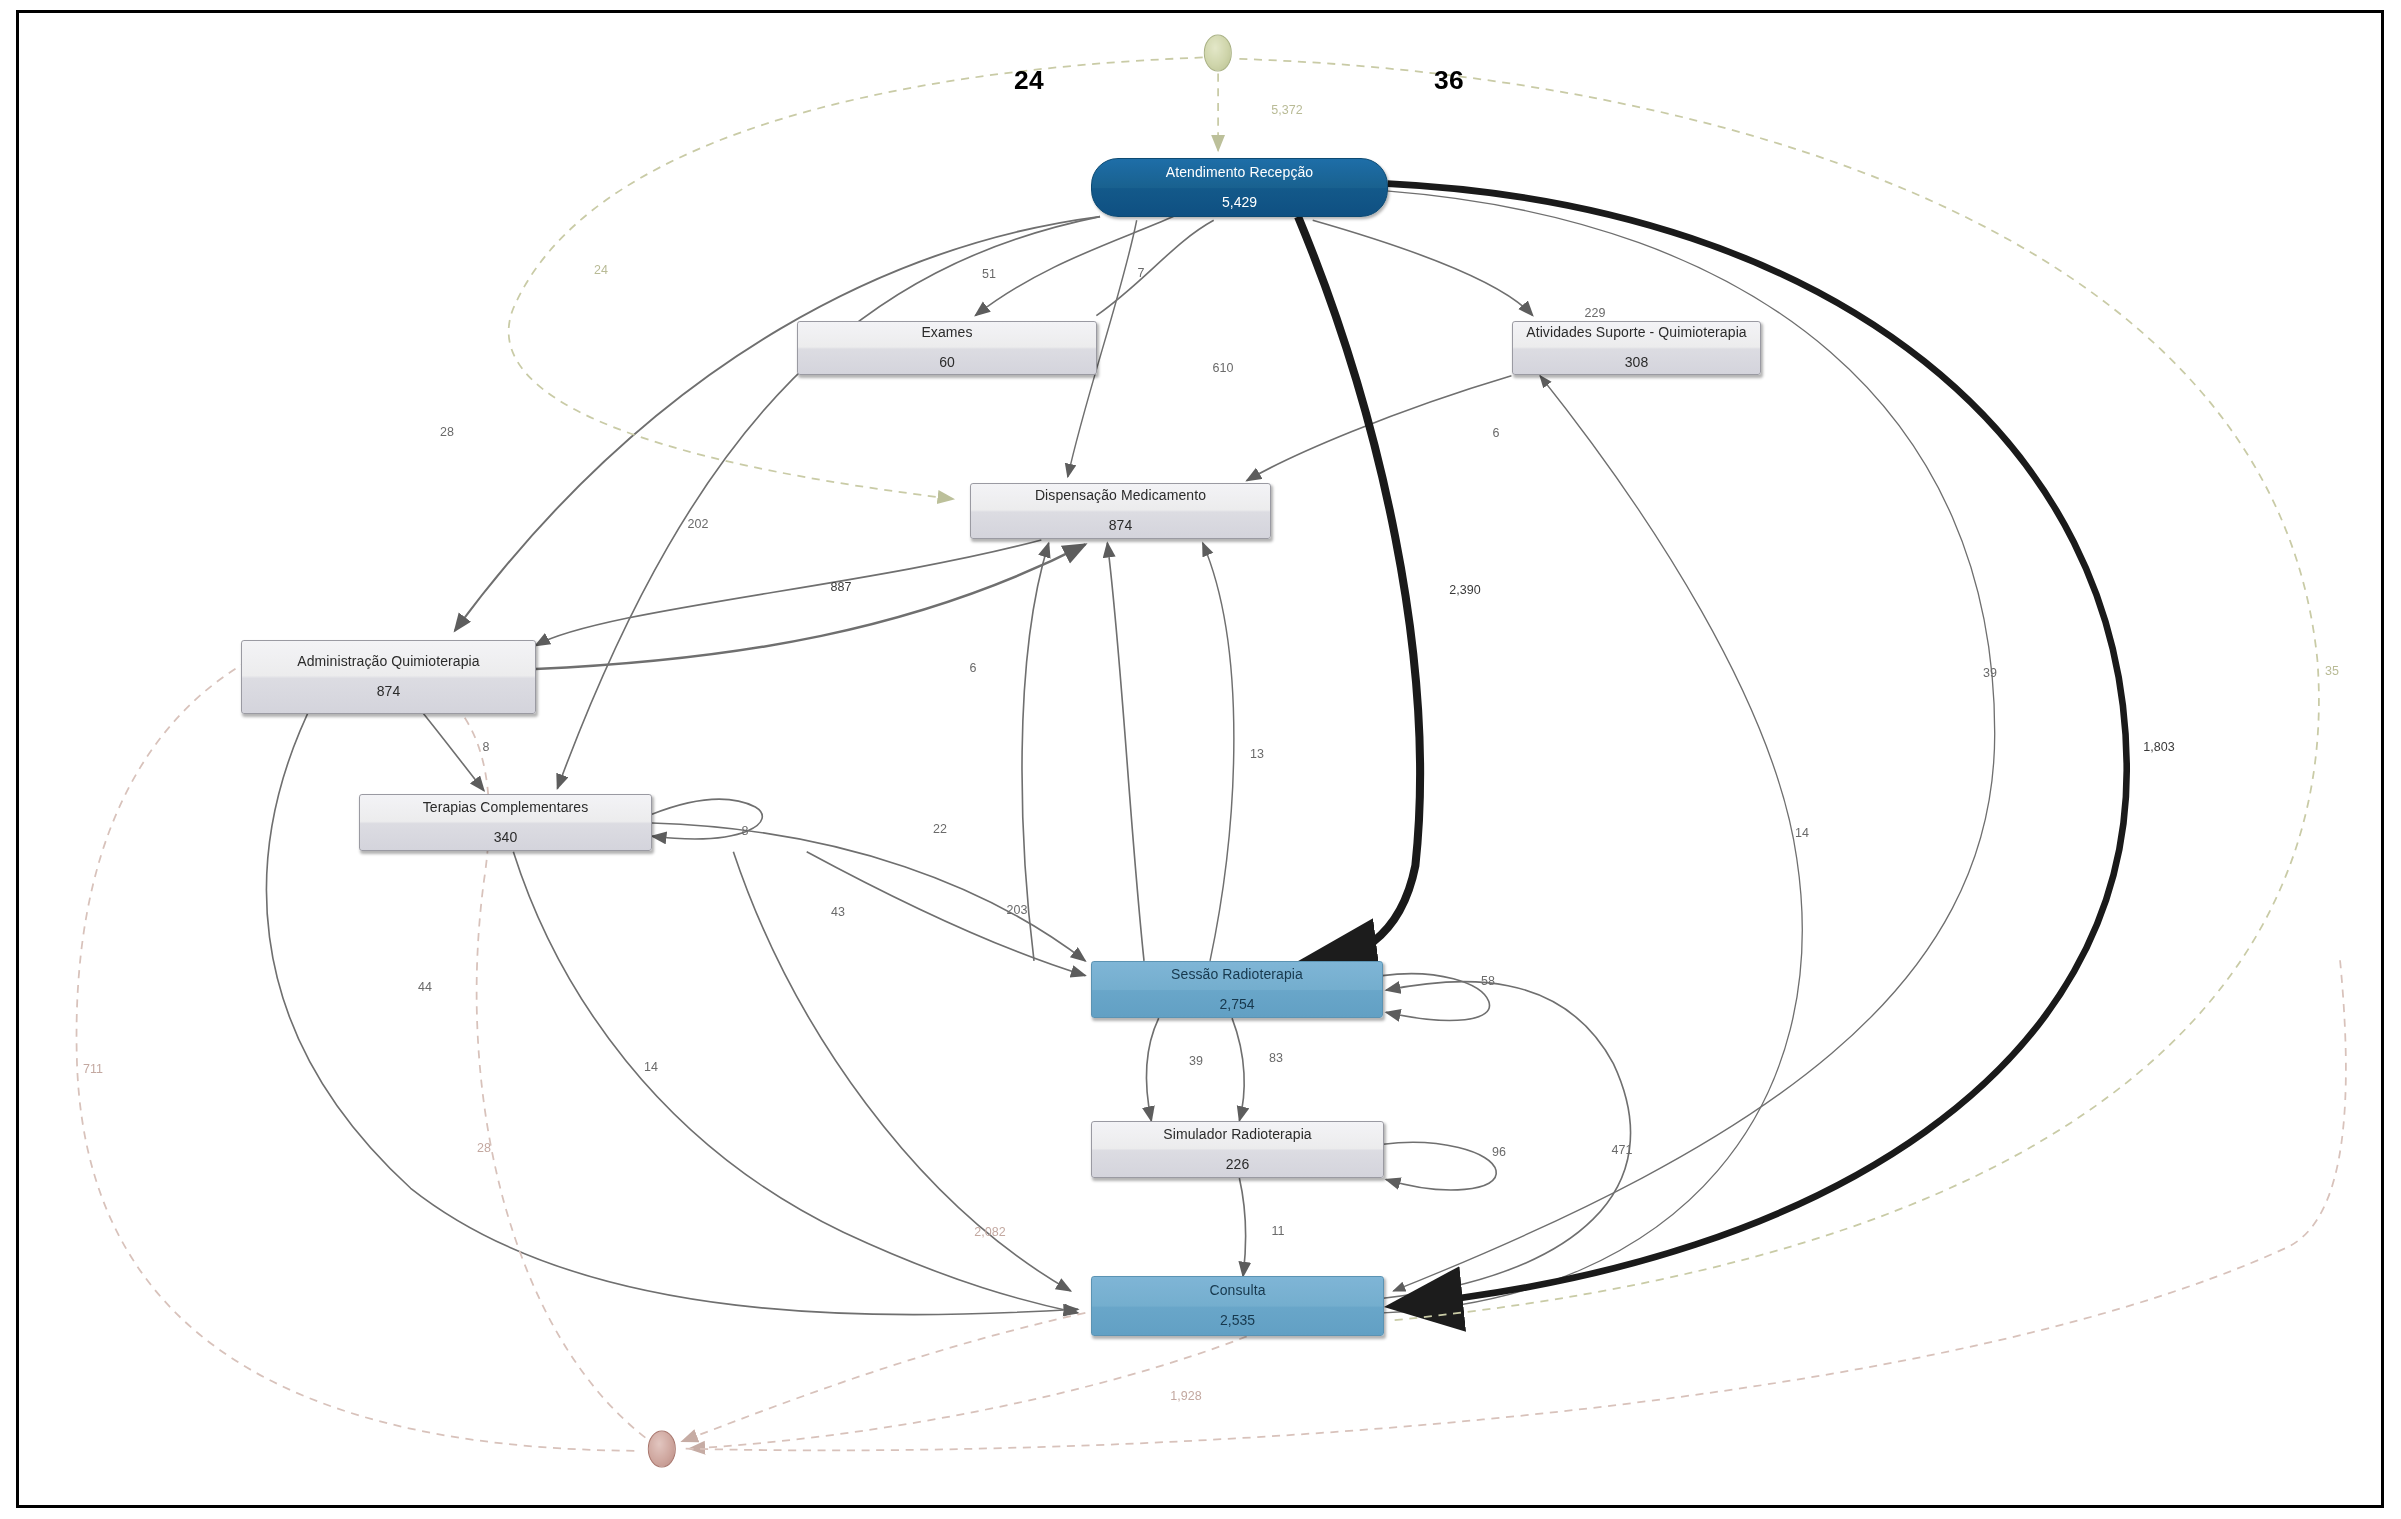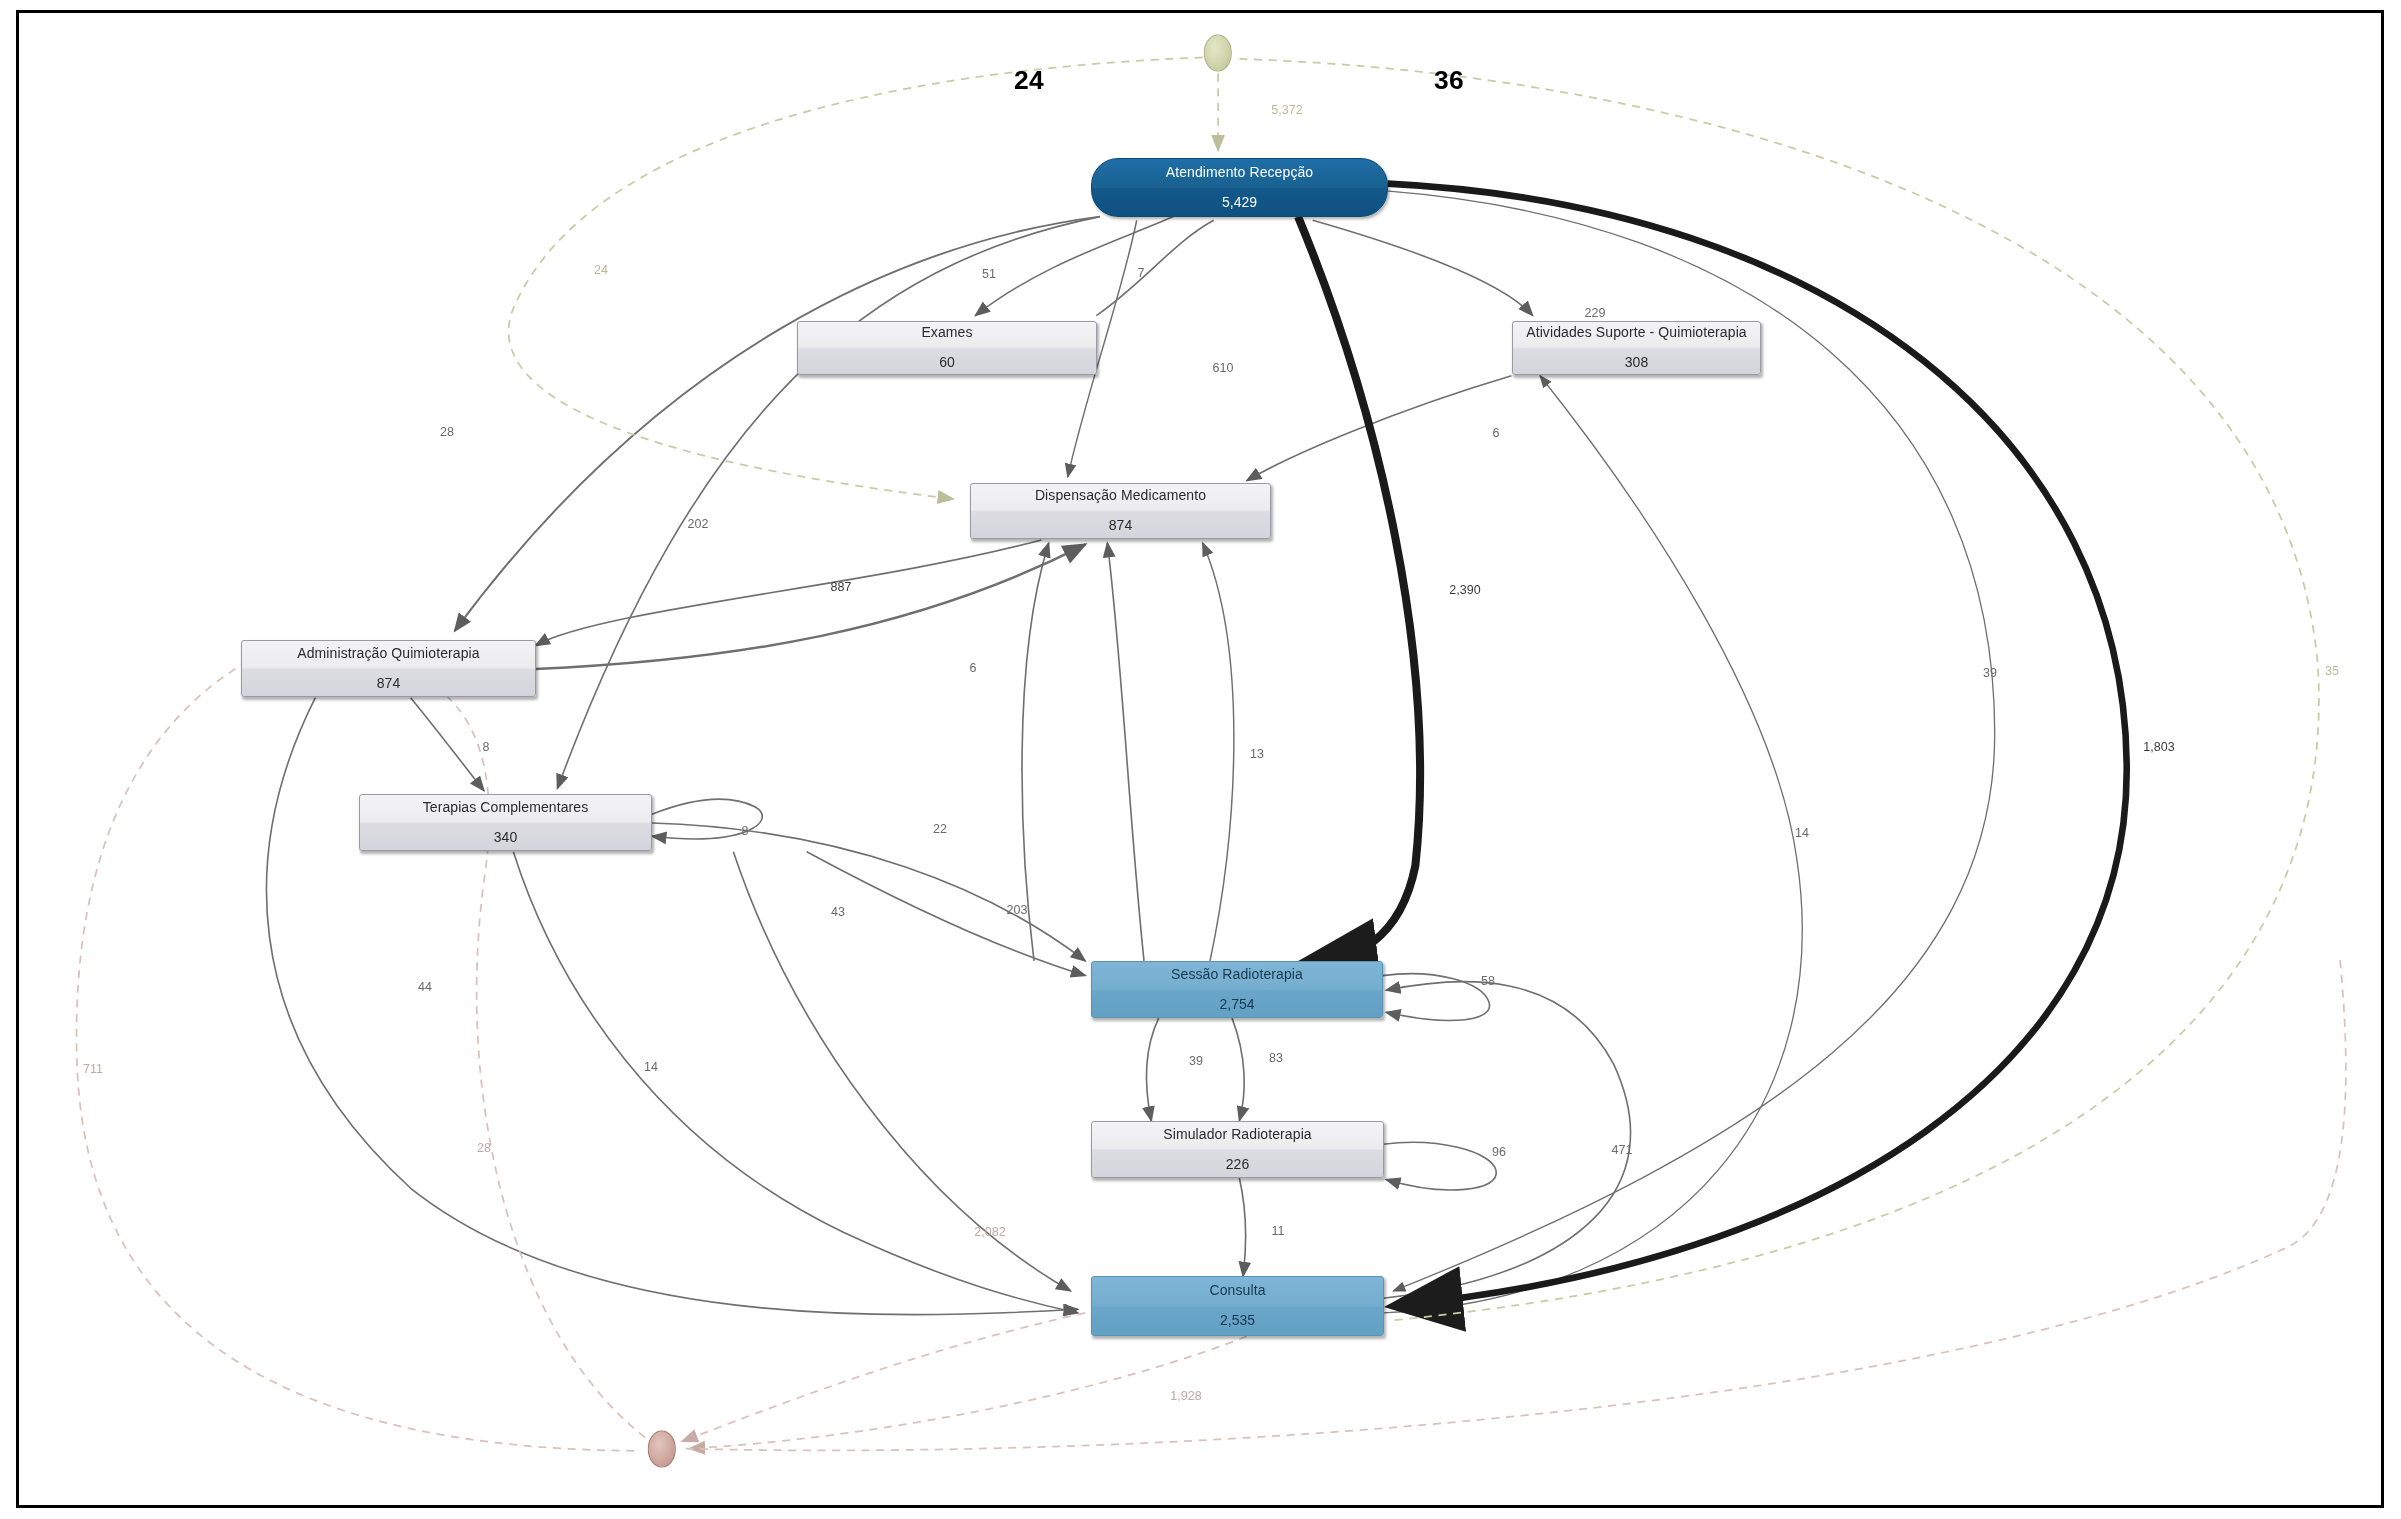--- a/index.html
+++ b/index.html
@@ -168,21 +168,21 @@
   <div class="node grey" style="left:1512px;top:321px;width:249px;height:54px;">
     <div class="nlabel">Atividades Suporte - Quimioterapia</div>
     <div class="nvalue">308</div>
   </div>
 
   <div class="node grey" style="left:970px;top:483px;width:301px;height:56px;">
     <div class="nlabel">Dispensação Medicamento</div>
     <div class="nvalue">874</div>
   </div>
 
-  <div class="node grey" style="left:241px;top:640px;width:295px;height:57px;">
+  <div class="node grey" style="left:241px;top:640px;width:295px;height:74px;">
     <div class="nlabel">Administração Quimioterapia</div>
     <div class="nvalue">874</div>
   </div>
 
   <div class="node grey" style="left:359px;top:794px;width:293px;height:57px;">
     <div class="nlabel">Terapias Complementares</div>
     <div class="nvalue">340</div>
   </div>
 
   <div class="node blue-mid" style="left:1091px;top:961px;width:292px;height:57px;">

